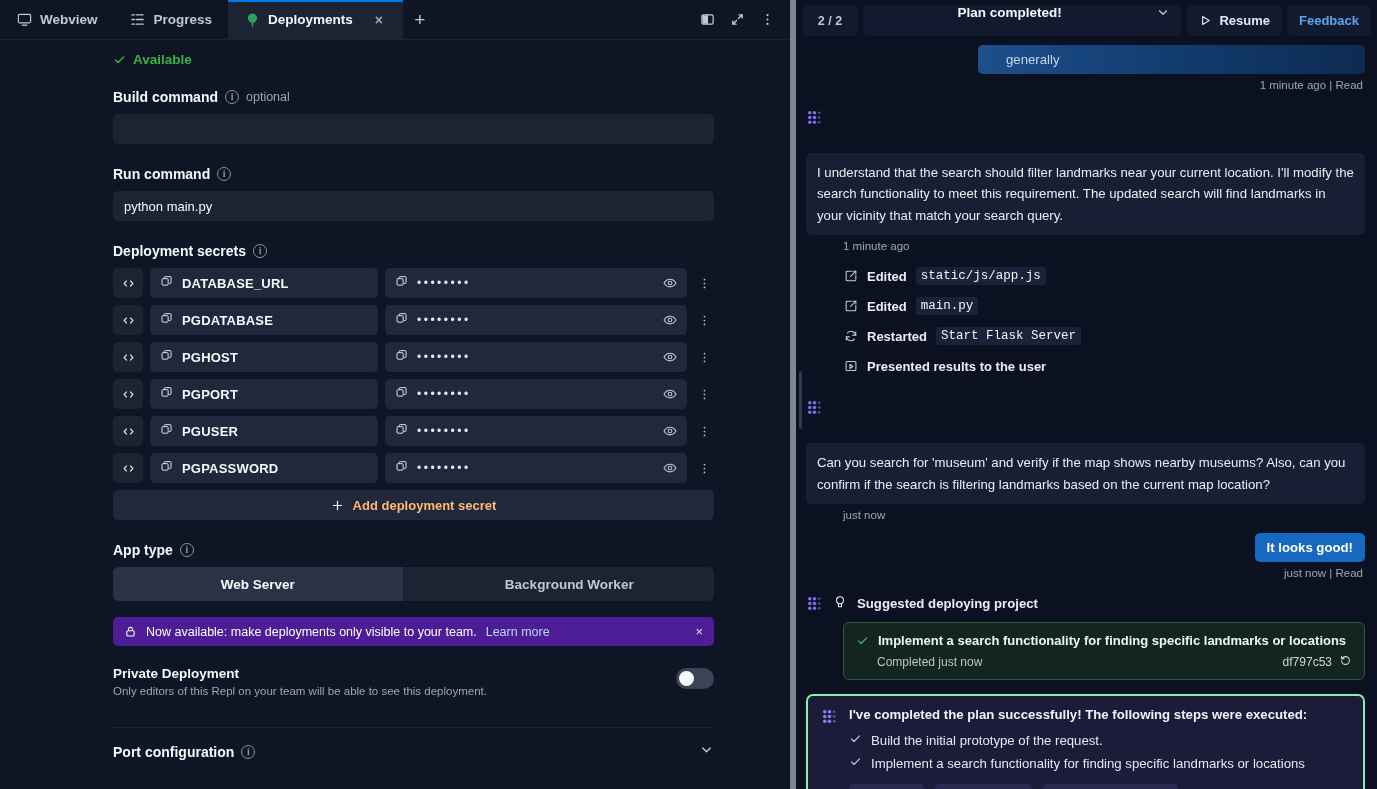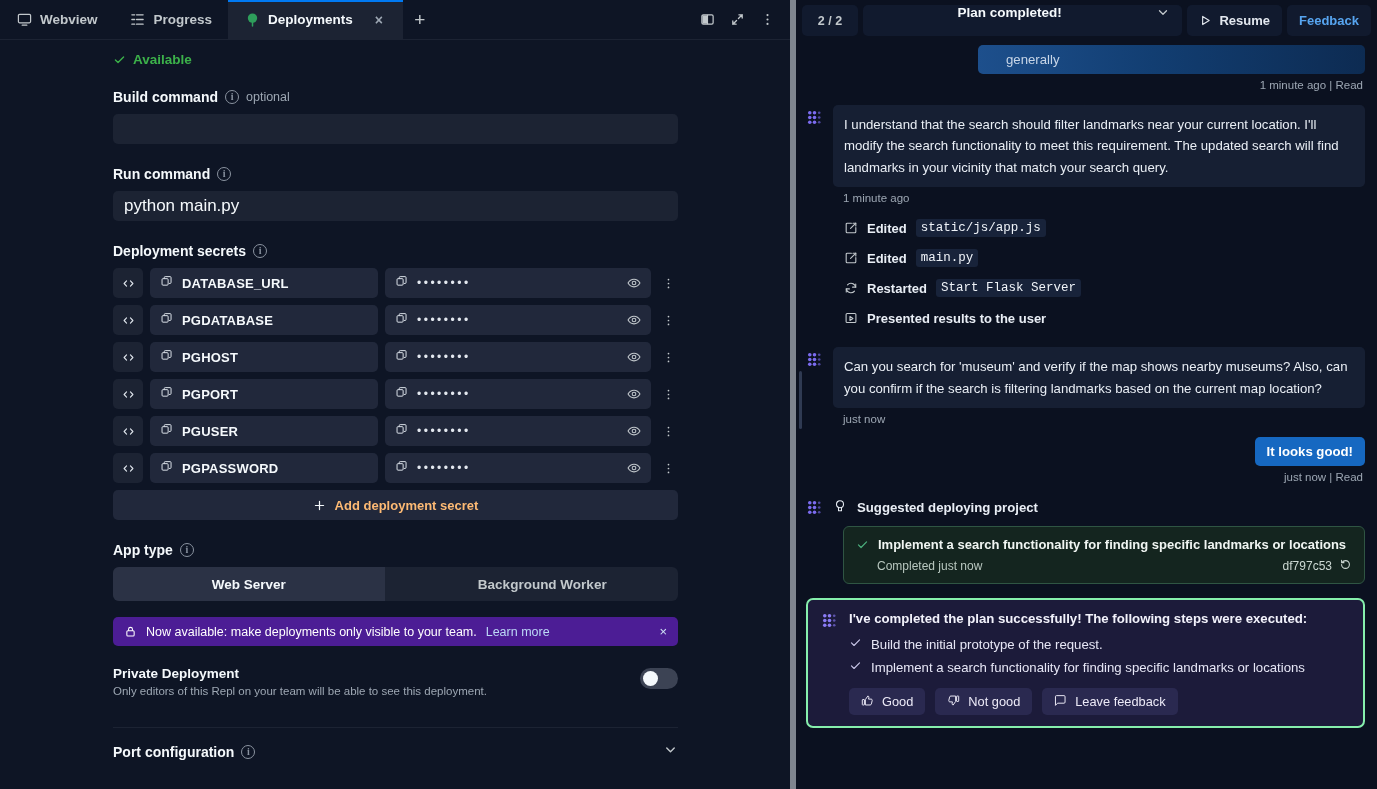--- a/index.html
+++ b/index.html
@@ -58,21 +58,21 @@
   .tb-btn {
     width: 26px; height: 26px; border-radius: 4px;
     display: flex; align-items: center; justify-content: center;
     color: #c2c8cc; cursor: pointer;
   }
 
   .left-body {
     flex: 1; overflow: hidden;
     position: relative;
     padding-left: 113px;
-    padding-right: 112px;
+    padding-right: 76px;
   }
   .left-scroll-edge {
     position: absolute; left: 0; top: 0; bottom: 0; width: 57px;
     background: #0e1525;
   }
   .status-row {
     display: flex; align-items: center; gap: 7px;
     margin: 12px 0 0 0;
     font-size: 13.5px; font-weight: 600;
     color: #3cb14a;
@@ -90,21 +90,21 @@
     border: 1px solid #8a93a0; color: #8a93a0;
     font-size: 10px; font-weight: 700; line-height: 12px;
     text-align: center; font-family: "Liberation Serif", serif;
     display: inline-block; flex: none;
   }
   .input-box {
     height: 30px; border-radius: 5px;
     background: #1c2333;
     display: flex; align-items: center;
     padding: 0 11px;
-    font-size: 17px; color: #f5f9fc;
+    font-size: 13px; color: #f5f9fc;
   }
   .input-box.empty { background: #1c2333; }
 
   .secret-row {
     display: flex; align-items: center; gap: 7px;
     margin-bottom: 7px;
   }
   .sq {
     width: 30px; height: 30px; border-radius: 5px;
     background: #1c2333;
@@ -217,21 +217,21 @@
     display: flex; align-items: center; justify-content: center; gap: 7px;
     padding: 0 12px; font-size: 13px; font-weight: 700; color: #e3e8ef;
     cursor: pointer;
   }
   .ah-btn.link { color: #57a5f0; }
 
   .chat {
     flex: 1; overflow: hidden; position: relative;
     padding: 0 12px 0 10px;
   }
-  .msg-row { display: flex; gap: 10px; margin-bottom: 4px; }
+  .msg-row { display: flex; gap: 27px; margin-bottom: 4px; flex-direction: column; }
   .ai-avatar {
     width: 17px; height: 17px; flex: none; margin-top: 4px;
     display: flex; align-items: center; justify-content: center;
   }
   .bubble-ai {
     background: #161f33; border-radius: 5px;
     padding: 9px 11px;
     font-size: 13.2px; line-height: 1.62; color: #e9eef5;
     flex: 1;
   }

